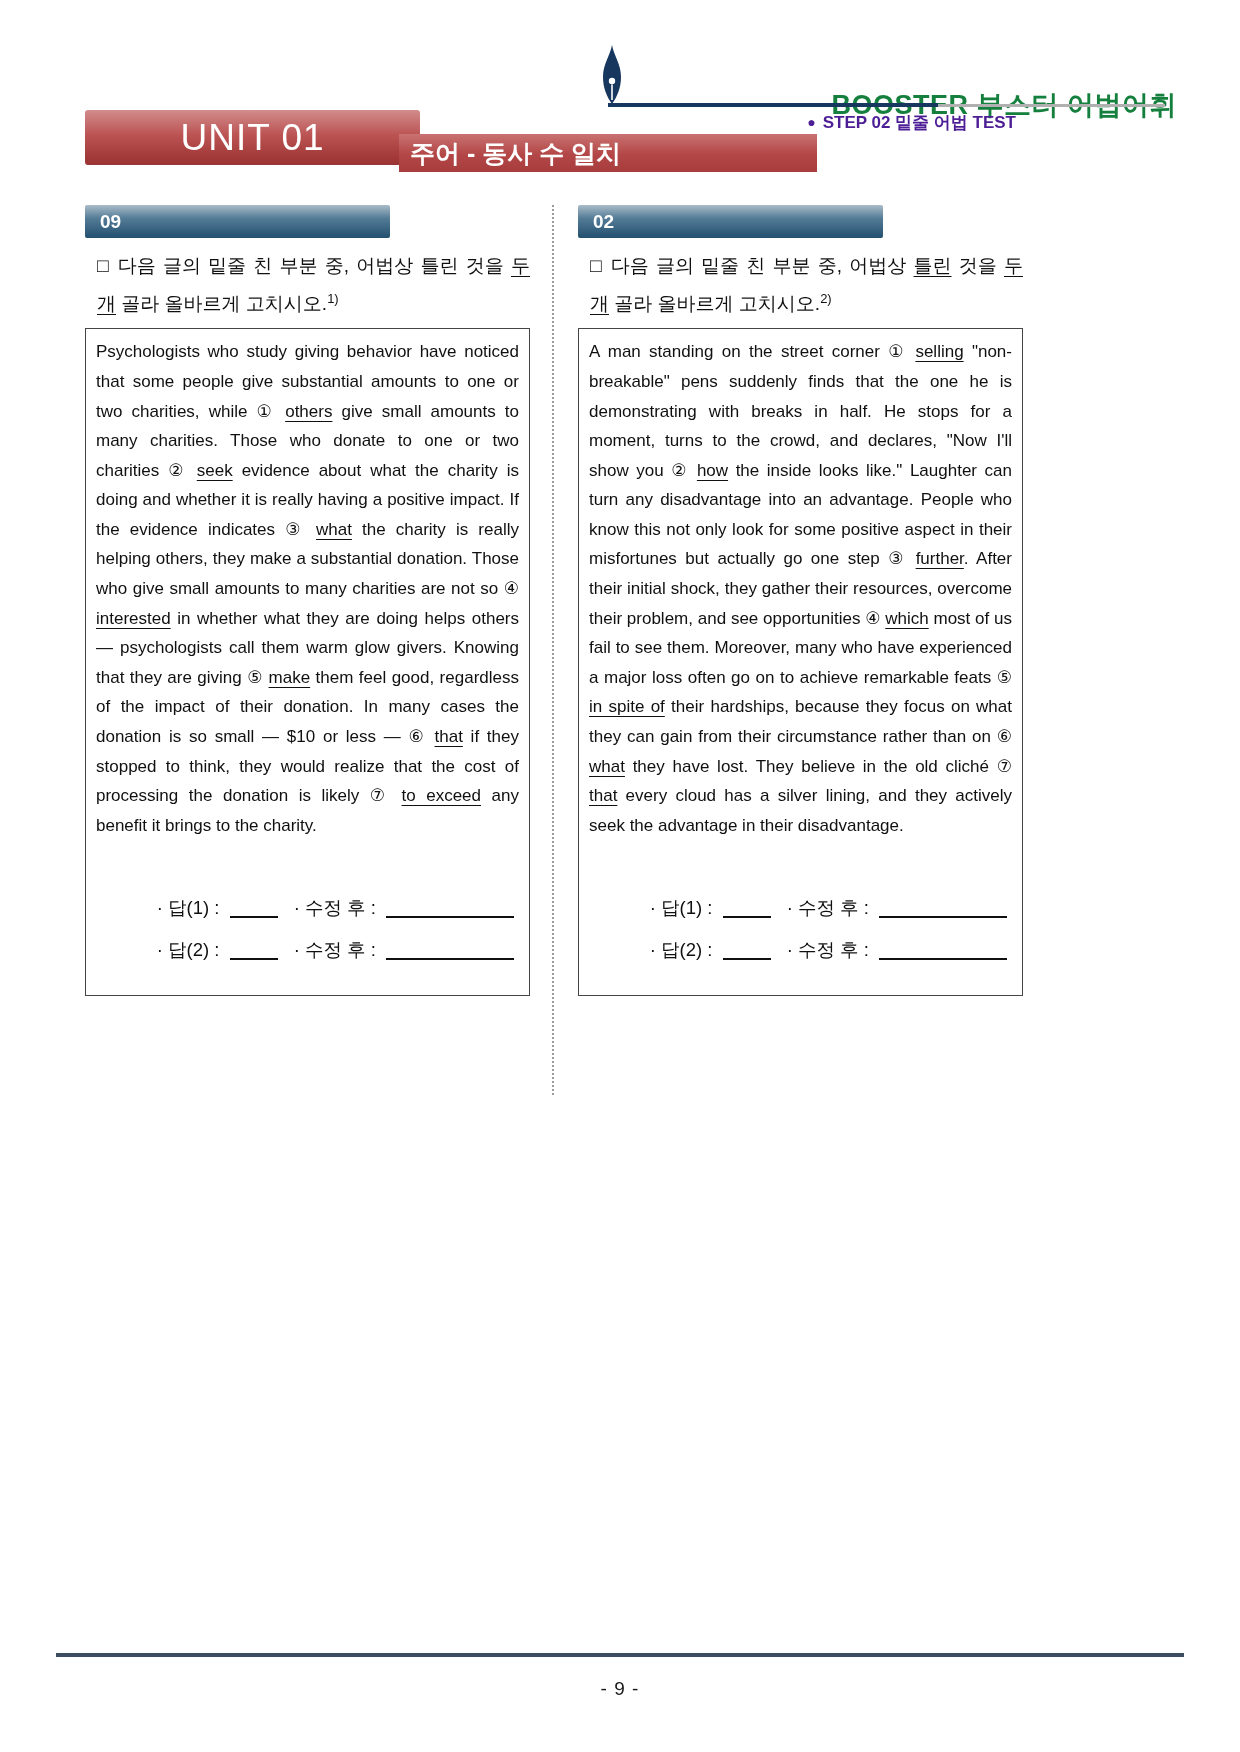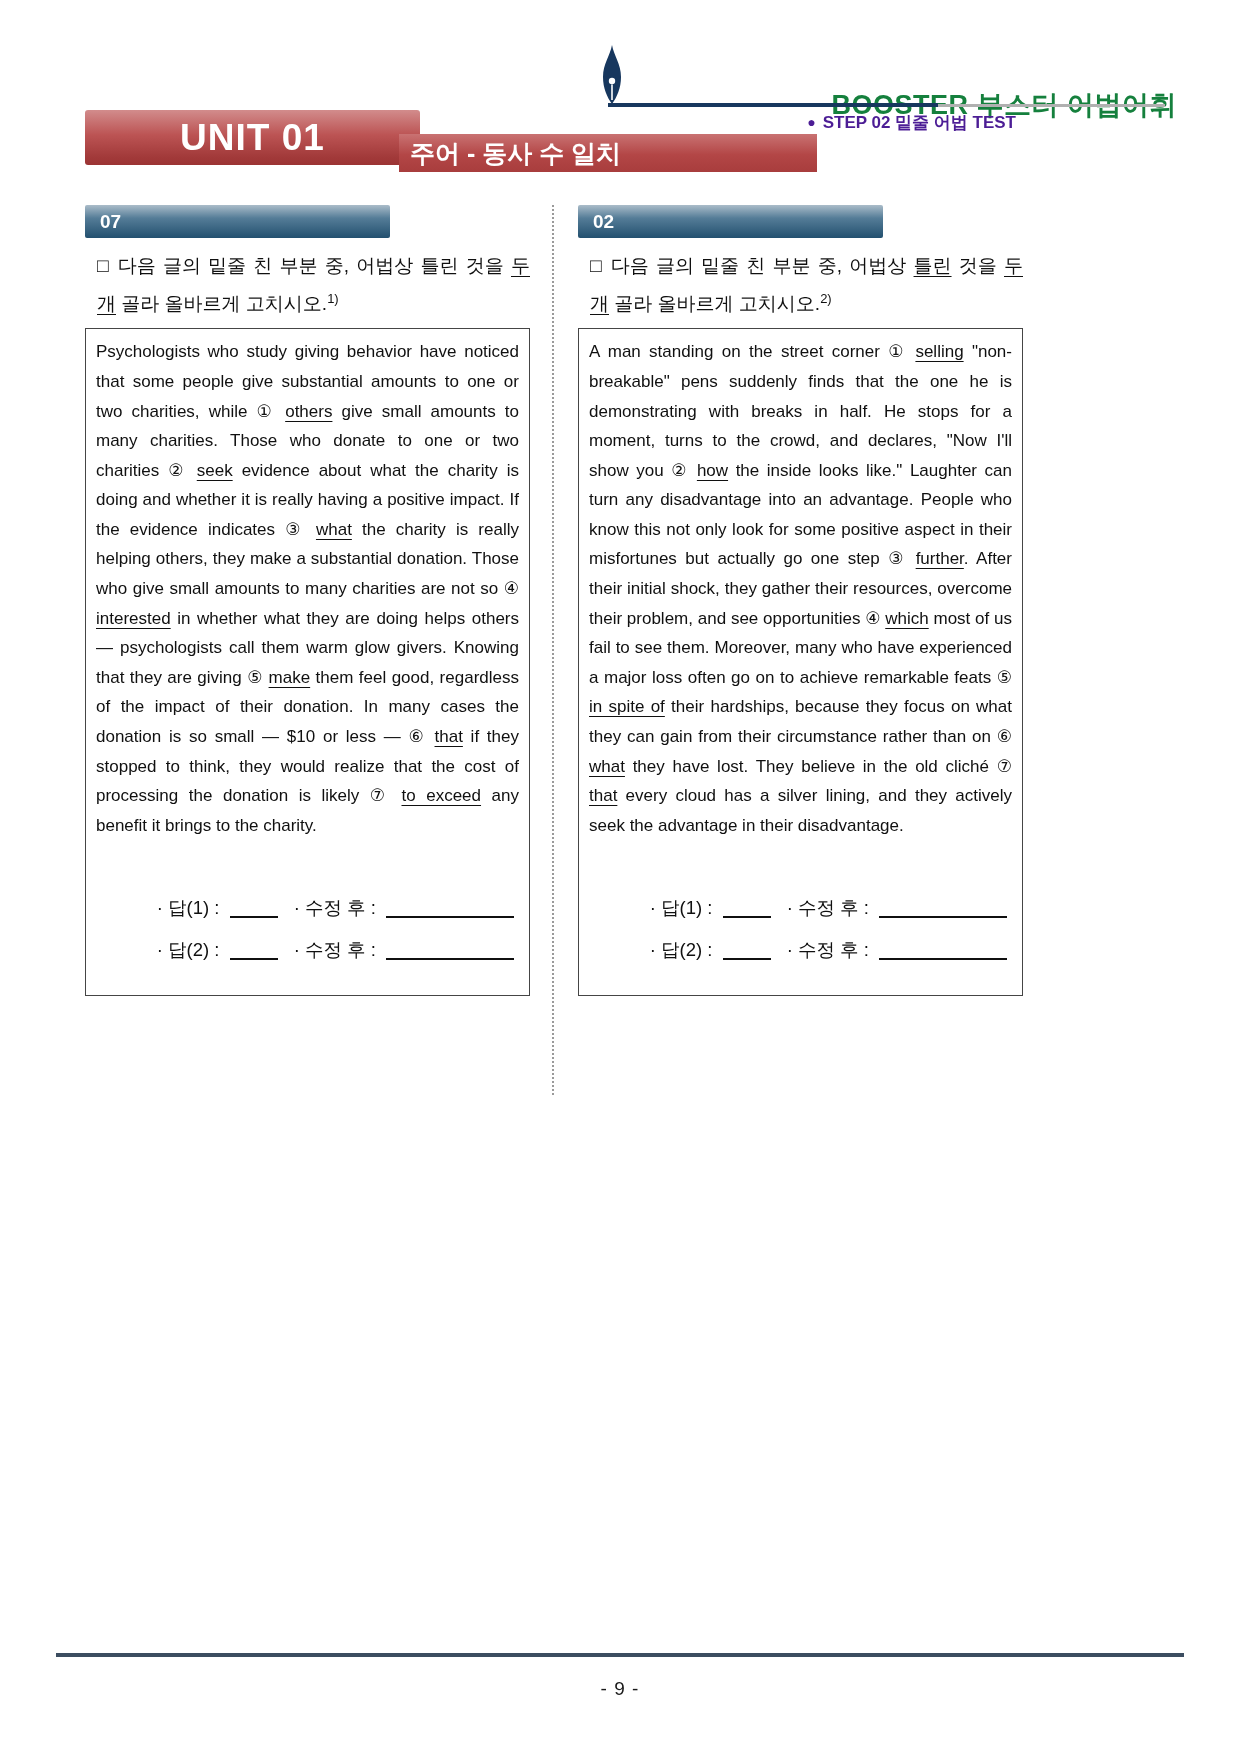--- a/index.html
+++ b/index.html
@@ -24,21 +24,21 @@
   .rule-a { position:absolute; left:608px; top:103px; width:330px; height:4px; background:#17375E; }
   .rule-b { position:absolute; left:938px; top:104px; width:227px; height:3px; background:#b0b0b0; }
   .step {
     position:absolute; top:111px; right:224px;
     font-size:17px; font-weight:700; color:#4c1d95; white-space:nowrap;margin-left:16px;
   }
   .step .bullet { font-size:14px; margin-right:7px; vertical-align:1px; }
   .unit-banner {
     position:absolute; left:85px; top:110px; width:335px; height:55px;
     line-height:55px; text-align:center;
-    color:#fff; font-size:37px; font-weight:700; letter-spacing:1px;
+    color:#fff; font-size:37px; font-weight:400; letter-spacing:1px;
     background:linear-gradient(180deg,#d28c8c 0%,#bc5454 45%,#a23a3a 85%,#9b3434 100%);
     border-radius:3px;
   }
   .topic-banner {
     position:absolute; left:399px; top:134px; width:418px; height:38px;
     line-height:38px; padding-left:11px; box-sizing:border-box;
     color:#fff; font-size:25px; font-weight:700;
     background:linear-gradient(180deg,#c97272 0%,#b34646 55%,#a83d3d 100%);
   }
 
@@ -112,21 +112,21 @@
   <div class="brand">BOOSTER 부스터 어법어휘</div>
   <div class="rule-a"></div>
   <div class="rule-b"></div>
   <div class="step"><span class="bullet">●</span><span>STEP 02 밑줄 어법 TEST</span></div>
   <div class="unit-banner">UNIT 01</div>
   <div class="topic-banner">주어 - 동사 수 일치</div>
 
   <div class="divider"></div>
 
   <section class="col col-1">
-    <div class="q-banner">07</div>
+    <div class="q-banner">09</div>
     <p class="prompt">□ 다음 글의 밑줄 친 부분 중, 어법상 틀린 것을 <span class="u">두 개</span> 골라 올바르게 고치시오.<sup class="fn">1)</sup></p>
     <div class="passage-box">
       <p class="passage">Psychologists who study giving behavior have noticed that some people give substantial amounts to one or two charities, while ① <span class="u">others</span> give small amounts to many charities. Those who donate to one or two charities ② <span class="u">seek</span> evidence about what the charity is doing and whether it is really having a positive impact. If the evidence indicates ③ <span class="u">what</span> the charity is really helping others, they make a substantial donation. Those who give small amounts to many charities are not so ④ <span class="u">interested</span> in whether what they are doing helps others — psychologists call them warm glow givers. Knowing that they are giving ⑤ <span class="u">make</span> them feel good, regardless of the impact of their donation. In many cases the donation is so small — $10 or less — ⑥ <span class="u">that</span> if they stopped to think, they would realize that the cost of processing the donation is likely ⑦ <span class="u">to exceed</span> any benefit it brings to the charity.</p>
       <div class="answers">
         <div class="answer-row">· 답(1) : <span class="blank blank-s"></span>· 수정 후 : <span class="blank blank-l"></span></div>
         <div class="answer-row">· 답(2) : <span class="blank blank-s"></span>· 수정 후 : <span class="blank blank-l"></span></div>
       </div>
     </div>
   </section>
 

